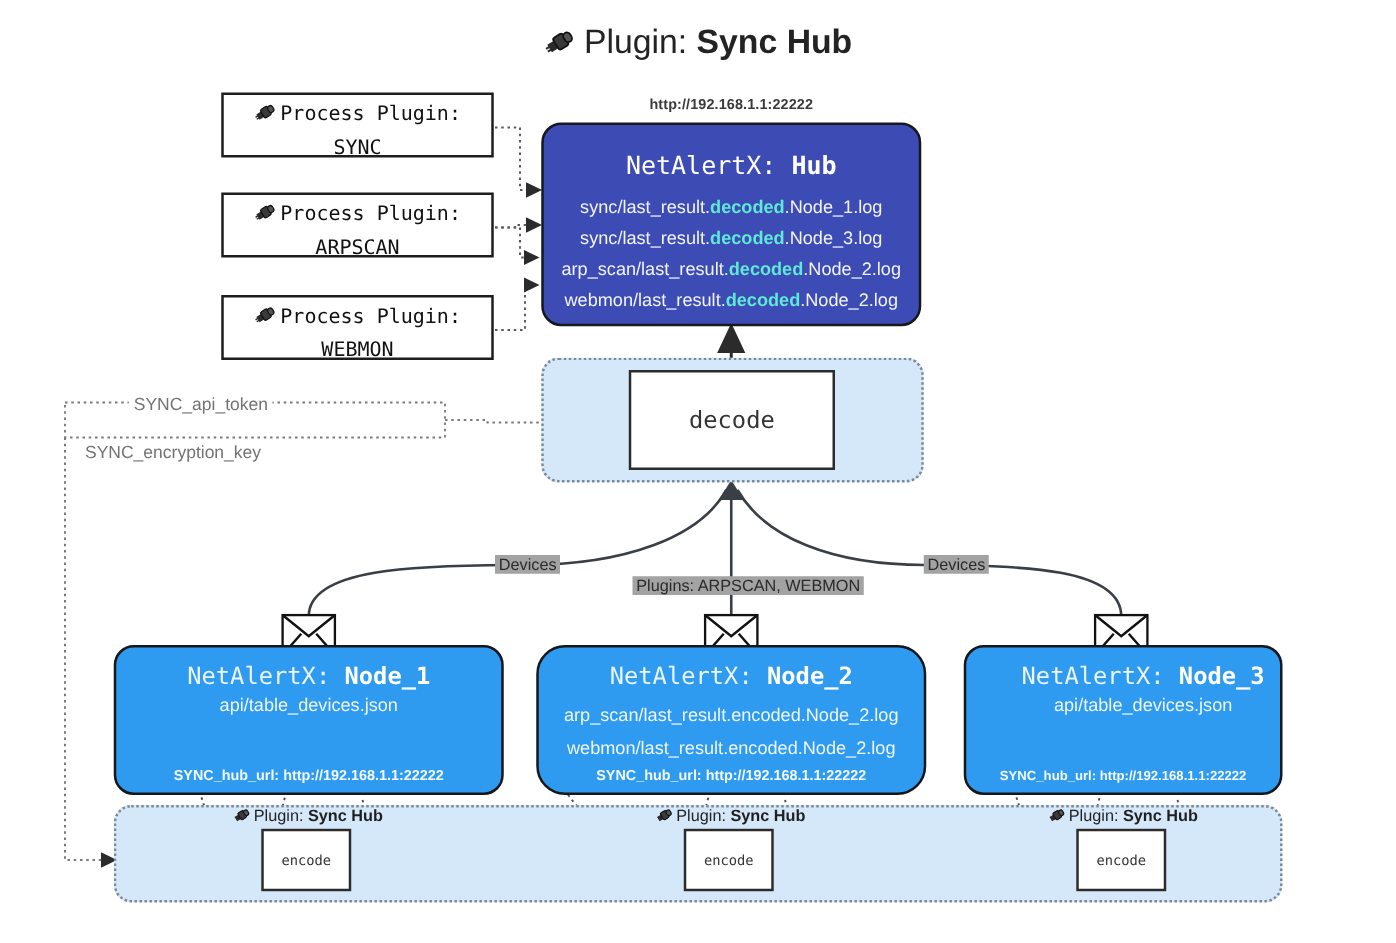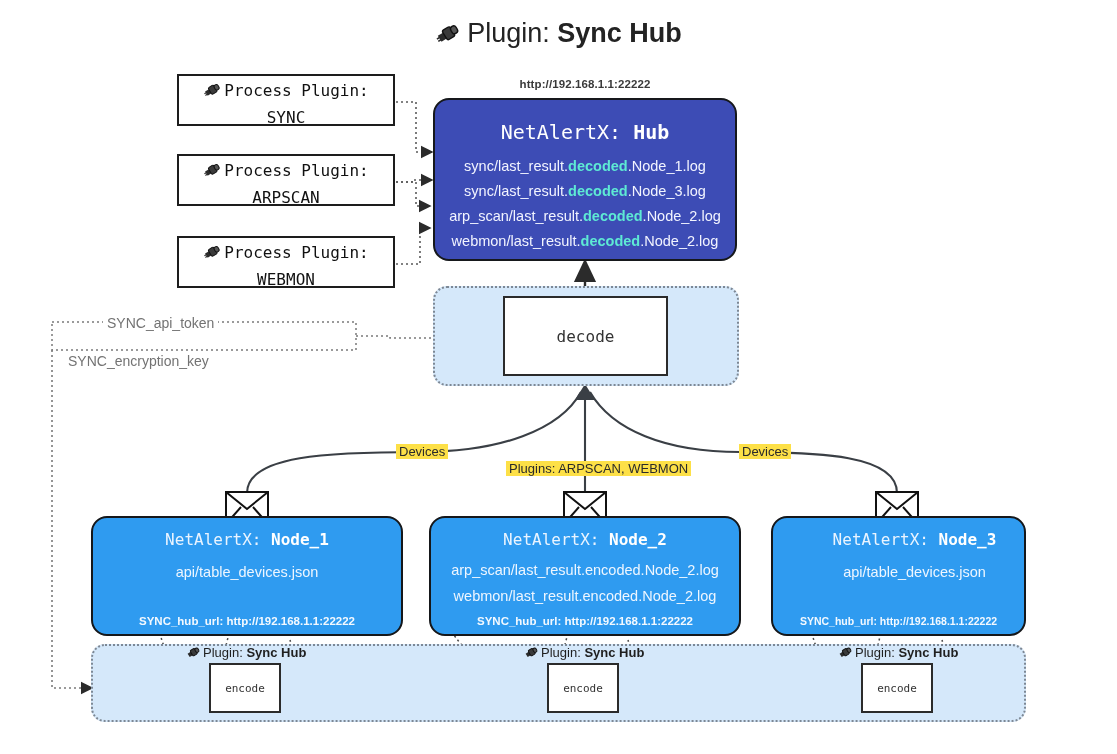--- a/index.html
+++ b/index.html
@@ -93,21 +93,21 @@
   
   .wbox {
     position: absolute;
     background: #ffffff;
     border: 2px solid #2b2b2b;
     box-sizing: border-box;
     display: flex; align-items: center; justify-content: center;
     font-family: "DejaVu Sans Mono", "Liberation Mono", monospace;
     color: #333;
   }
-  .wbox.decode { font-size: 16px; }
+  .wbox.decode { font-size: 19px; }
   .wbox.encode { font-size: 11px; }
 
   .encode-cap {
     position: absolute;
     font-size: 13px;
     white-space: nowrap;
     color: #1f1f1f;
   }
   .encode-cap b { font-weight: bold; }
   .encode-cap .plug { vertical-align: -2px; margin-right: 1px; }
@@ -117,27 +117,27 @@
     position: absolute;
     background: #2f9bf0;
     border: 2px solid #15171a;
     border-radius: 16px;
     box-sizing: border-box;
     color: #ffffff;
   }
   .node-title {
     text-align: center;
     font-family: "DejaVu Sans Mono", "Liberation Mono", monospace;
-    font-size: 16px;
+    font-size: 19px;
     margin-top: 12px;
     white-space: nowrap;
     color: #eaf4ff;
   }
   .node-title b { font-weight: bold; color: #ffffff; }
-  .node-lines { margin-top: 10px; }
+  .node-lines { margin-top: 0; }
   .node-line {
     text-align: center;
     font-size: 14.5px;
     line-height: 26px;
     white-space: nowrap;
     color: #eef6ff;
   }
   .node-foot {
     position: absolute; left: 0; right: 0; bottom: 7px;
     text-align: center;
@@ -148,21 +148,21 @@
   }
 
   
   .env { position: absolute; width: 44px; height: 34px; }
 
   
   .elabel {
     position: absolute;
     font-size: 13px;
     color: #2a2a2a;
-    background: #fde047;
+    background: #a3a3a3;
     white-space: nowrap;
     padding: 0 3px;
   }
   .key-label {
     position: absolute;
     font-size: 14px;
     color: #737373;
     background: #ffffff;
     white-space: nowrap;
     padding: 0 4px;
@@ -336,21 +336,21 @@
     <div class="node-title">
       <span>NetAlertX:</span>
       <b>Node_1</b>
     </div>
     <div class="node-lines">
       <div class="node-line">api/table_devices.json</div>
     </div>
     <div class="node-foot">SYNC_hub_url: http://192.168.1.1:22222</div>
   </div>
 
-  <div class="node" style="left:429px; top:516px; width:312px; height:120px;">
+  <div class="node" style="left:429px; top:516px; width:312px; height:120px;border-radius:23px;">
     <div class="node-title">
       <span>NetAlertX:</span>
       <b>Node_2</b>
     </div>
     <div class="node-lines" style="margin-top:8px;">
       <div class="node-line">arp_scan/last_result.encoded.Node_2.log</div>
       <div class="node-line">webmon/last_result.encoded.Node_2.log</div>
     </div>
     <div class="node-foot">SYNC_hub_url: http://192.168.1.1:22222</div>
   </div>

